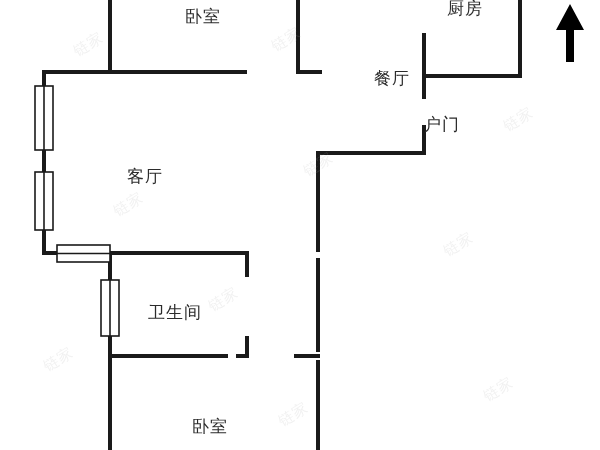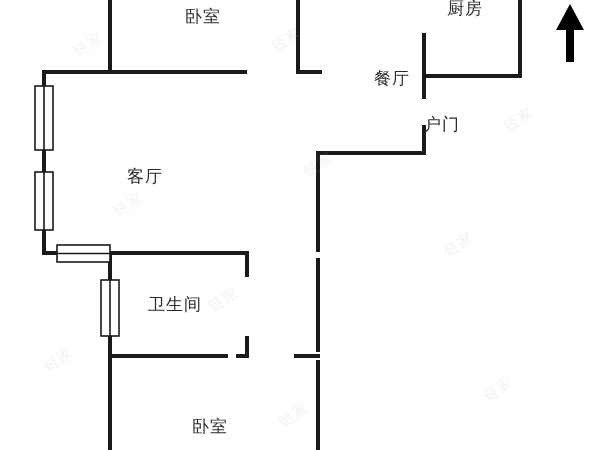--- a/index.html
+++ b/index.html
@@ -127,17 +127,17 @@
     <div class="watermark" style="left:275px; top:415px;">链家</div>
     <div class="watermark" style="left:480px; top:390px;">链家</div>
   </div>
 
   <div>
     <div class="room-label" style="left:185px; top:8px;">卧室</div>
     <div class="room-label" style="left:447px; top:0;">厨房</div>
     <div class="room-label" style="left:374px; top:70px;">餐厅</div>
     <div class="room-label" style="left:404px; top:116px;margin-left:20px;">户门</div>
     <div class="room-label" style="left:127px; top:168px;">客厅</div>
-    <div class="room-label" style="left:148px; top:296px;">卫生间</div>
+    <div class="room-label" style="left:148px; top:304px;">卫生间</div>
     <div class="room-label" style="left:192px; top:418px;">卧室</div>
   </div>
 
 </div>
 
 </body></html>

